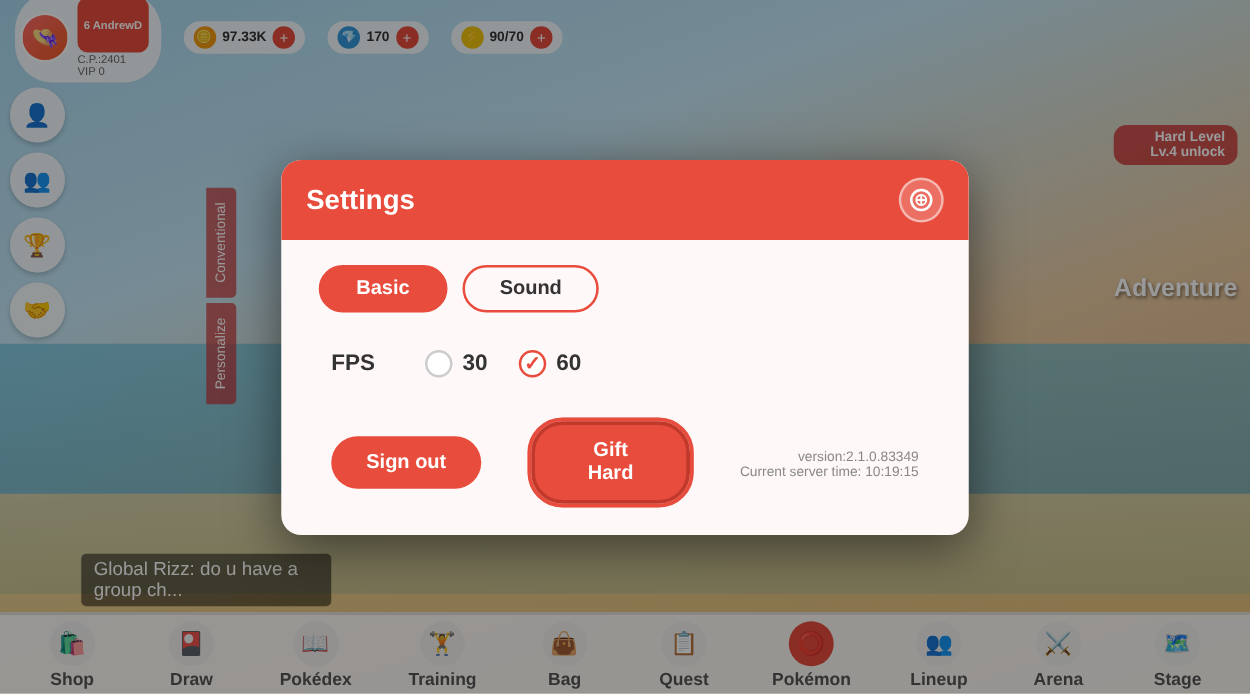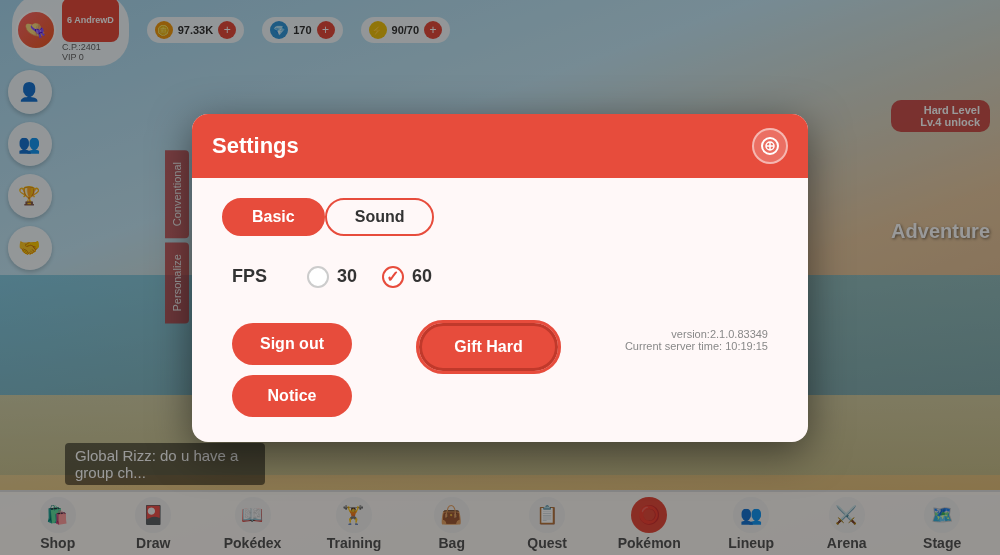--- a/index.html
+++ b/index.html
@@ -243,21 +243,21 @@
       background: rgba(0,0,0,0.4);
       z-index: 20;
     }
 
     
     .settings-modal {
       position: absolute;
       top: 50%;
       left: 50%;
       transform: translate(-50%, -50%);
-      width: 616px;
+      width: 550px;
       background: #fff8f8;
       border-radius: 16px;
       overflow: hidden;
       z-index: 30;
       box-shadow: 0 10px 40px rgba(0,0,0,0.5);
     }
 
     .modal-header {
       background: #e74c3c;
       padding: 14px 20px;
@@ -286,20 +286,21 @@
       font-size: 16px;
     }
 
     .modal-body {
       padding: 20px 30px 25px;
     }
 
     
     .tab-row {
       display: flex;
+      gap: 12px;
       margin-bottom: 30px;
     }
 
     .tab-btn {
       padding: 8px 28px;
       border-radius: 25px;
       font-size: 16px;
       font-weight: bold;
       cursor: pointer;
       border: 2px solid #e74c3c;
@@ -364,21 +365,21 @@
       font-size: 18px;
       color: #333;
       font-weight: bold;
       text-align: center;
     }
 
     
     .action-row {
       display: flex;
       gap: 40px;
-      align-items: flex-start;
+      align-items: center;
       padding: 0 10px;
     }
 
     .action-col {
       display: flex;
       flex-direction: column;
       gap: 10px;
     }
 
     .btn-action {
@@ -606,21 +607,20 @@
         <div class="radio-circle checked">
           <span class="checkmark">✓</span>
         </div>
         <span class="fps-value">60</span>
       </div>
     </div>
 
     <div class="action-row">
       <div class="action-col">
         <button class="btn-action">Sign out</button>
-        <button class="btn-action">Notice</button>
       </div>
 
       <div class="gift-code-wrapper">
         <button class="btn-gift-code">Gift Hard</button>
       </div>
 
       <div class="version-info">
         <div class="version-text">version:2.1.0.83349</div>
         <div class="version-text">Current server time: 10:19:15</div>
       </div>

